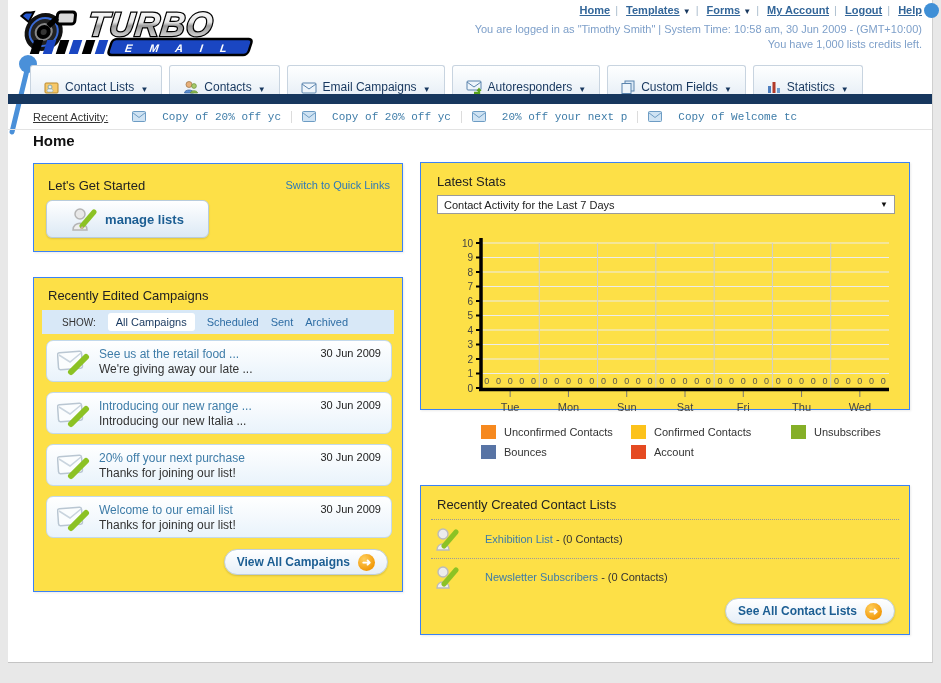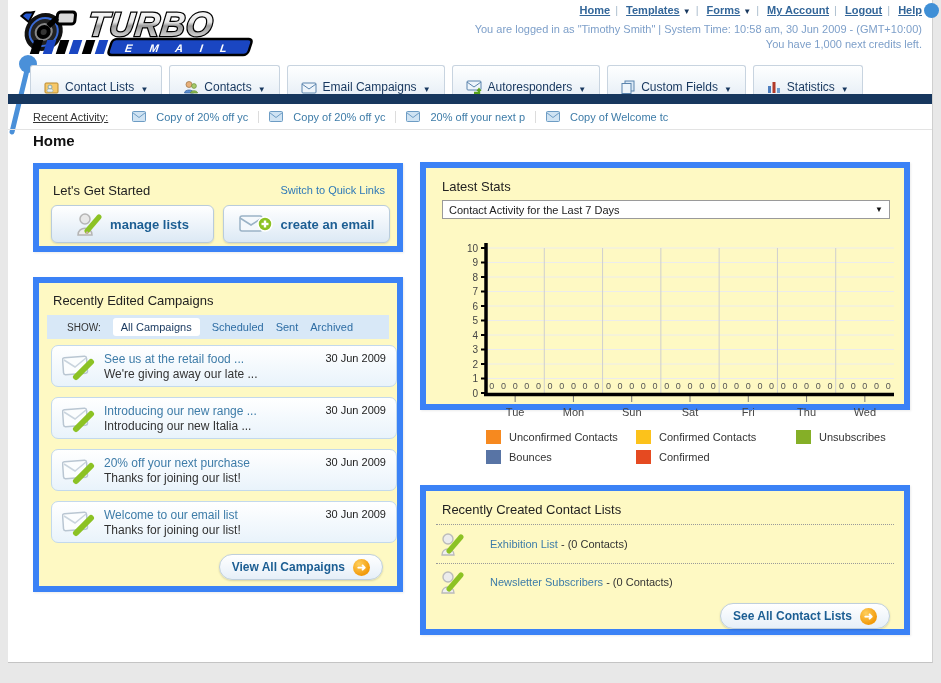--- a/index.html
+++ b/index.html
@@ -20,27 +20,27 @@
   
   .tabbar { position:absolute; left:0; top:62px; width:100%; height:32px; }
   .tabs { position:absolute; left:22px; bottom:0; display:flex; gap:7px; }
   .tab { display:flex; align-items:flex-end; gap:6px; height:29px; padding:0 13px; background:linear-gradient(#feffff,#e9f0f7); border:1px solid #c8d4e0; border-bottom:none; border-radius:3px 3px 0 0; font-size:12px; color:#17375e; cursor:pointer; white-space:nowrap; }
   .tab .caret { font-size:8px; color:#17375e; }
   .navybar { position:absolute; left:0; top:94px; width:100%; height:10px; background:#17375e; }
 
   
   .recentbar { position:absolute; left:0; top:104px; width:100%; height:26px; display:flex; align-items:center; padding-left:25px; font-size:11px; border-bottom:1px solid #e3e3e3; }
   .recentbar .ralabel { color:#333; margin-right:14px;text-decoration:underline; }
-  .ra-item { display:flex; align-items:center; gap:10px; padding:0 10px; border-right:1px solid #dcdcdc; color:#3e7ca8; cursor:pointer; white-space:nowrap; }
+  .ra-item { display:flex; align-items:center; gap:16px; padding:0 10px; border-right:1px solid #dcdcdc; color:#3e7ca8; cursor:pointer; white-space:nowrap;font-family:Liberation Mono, monospace; }
   .ra-item:last-child { border-right:none; }
 
   
   .page-title { position:absolute; left:25px; top:132px; font-size:15px; font-weight:bold; color:#111; }
 
-  .panel { position:absolute; background:#fef9c3; border:6px solid #3b82f6; box-shadow:1px 1px 2px rgba(0,0,0,.08); }
+  .panel { position:absolute; background:#fde047; border:1px solid #3b82f6; box-shadow:1px 1px 2px rgba(0,0,0,.08); }
   .panel-title { font-size:13px; color:#222; }
 
   
   #getstarted { left:25px; top:163px; width:370px; height:89px; }
   #getstarted .panel-title { position:absolute; left:14px; top:14px; }
   .switch-link { position:absolute; right:12px; top:15px; font-size:11px; color:#2e79b8; cursor:pointer; }
   .big-btn { position:absolute; top:36px; height:38px; display:flex; align-items:center; justify-content:center; gap:8px; background:linear-gradient(#ffffff,#dce9f5); border:1px solid #b9ccdc; border-radius:6px; box-shadow:0 1px 2px rgba(0,0,0,.12); font-size:13px; font-weight:bold; color:#1c5e93; cursor:pointer; }
   #btn-manage { left:12px; width:163px; }
   #btn-create { left:184px; width:167px; }
 
@@ -130,21 +130,21 @@
     <div class="topnav">
       <a>Home</a><span class="sep">|</span>
       <a>Templates</a> <span class="dd">▼</span><span class="sep">|</span>
       <a>Forms</a> <span class="dd">▼</span><span class="sep">|</span>
       <a>My Account</a><span class="sep">|</span>
       <a>Logout</a><span class="sep">|</span>
       <a>Help</a>
     </div>
     <div class="logininfo">
       <div>You are logged in as "Timothy Smith" | System Time: 10:58 am, 30 Jun 2009 - (GMT+10:00)</div>
-      <div>You have 1,000 next credits left.</div>
+      <div>You have 1,000 lists credits left.</div>
     </div>
     <div class="help-bubble"></div>
   </div>
 
   <svg class="left-pin" width="40" height="85">
     <line x1="20" y1="16" x2="4" y2="82" stroke="#4a90d9" stroke-width="5" stroke-linecap="round"></line>
     <circle cx="20" cy="14" r="9" fill="#4a90d9"></circle>
   </svg>
 
   <div class="tabbar">
@@ -245,30 +245,20 @@
     <div class="panel-title">Let's Get Started</div>
     <span class="switch-link">Switch to Quick Links</span>
     <div id="btn-manage" class="big-btn">
       <svg width="26" height="26">
           <circle cx="9" cy="8" r="5" fill="#e8e8e8" stroke="#b5b5b5" stroke-width="1.5"></circle>
           <path d="M2,24 C2,15 16,15 16,24 Z" fill="#eee" stroke="#b5b5b5" stroke-width="1.5"></path>
           <line x1="11" y1="20" x2="23" y2="6" stroke="#8cc224" stroke-width="5" stroke-linecap="round"></line>
           <path d="M9,23 L11,20 L13,22 Z" fill="#caa"></path>
         </svg>
       <span>manage lists</span>
-    </div>
-    <div id="btn-create" class="big-btn">
-      <svg width="34" height="24">
-          <rect x="1" y="4" width="22" height="15" rx="2" fill="#f4f8fc" stroke="#9ab2c6" stroke-width="1.5"></rect>
-          <path d="M1,6 L12,13 L23,6" fill="none" stroke="#9ab2c6" stroke-width="1.5"></path>
-          <circle cx="26" cy="12" r="7" fill="#8cc224" stroke="#fff" stroke-width="1.5"></circle>
-          <line x1="26" y1="8.5" x2="26" y2="15.5" stroke="#fff" stroke-width="2.4"></line>
-          <line x1="22.5" y1="12" x2="29.5" y2="12" stroke="#fff" stroke-width="2.4"></line>
-        </svg>
-      <span>create an email</span>
     </div>
   </div>
 
   <div id="campaigns" class="panel">
     <div class="panel-title">Recently Edited Campaigns</div>
     <div class="showbar">
       <span class="show-label">SHOW:</span>
       <span class="filter active">All Campaigns</span>
       <span class="filter">Scheduled</span>
       <span class="filter">Sent</span>
@@ -431,21 +421,21 @@
       <span class="legend-item">
           <span class="legend-swatch" style="background: rgb(133, 175, 39);"></span>
           <span>Unsubscribes</span>
         </span>
       <span class="legend-item">
           <span class="legend-swatch" style="background: rgb(88, 116, 165);"></span>
           <span>Bounces</span>
         </span>
       <span class="legend-item">
           <span class="legend-swatch" style="background: rgb(229, 74, 33);"></span>
-          <span>Confirmed</span>
+          <span>Account</span>
         </span>
     </div>
   </div>
 
   <div id="clists" class="panel">
     <div class="panel-title">Recently Created Contact Lists</div>
     <div class="dotline" style="top:33px"></div>
     <div class="cl-item" style="top:40px">
       <svg width="24" height="26">
           <circle cx="8" cy="8" r="5" fill="#ececec" stroke="#bbb" stroke-width="1.4"></circle>

